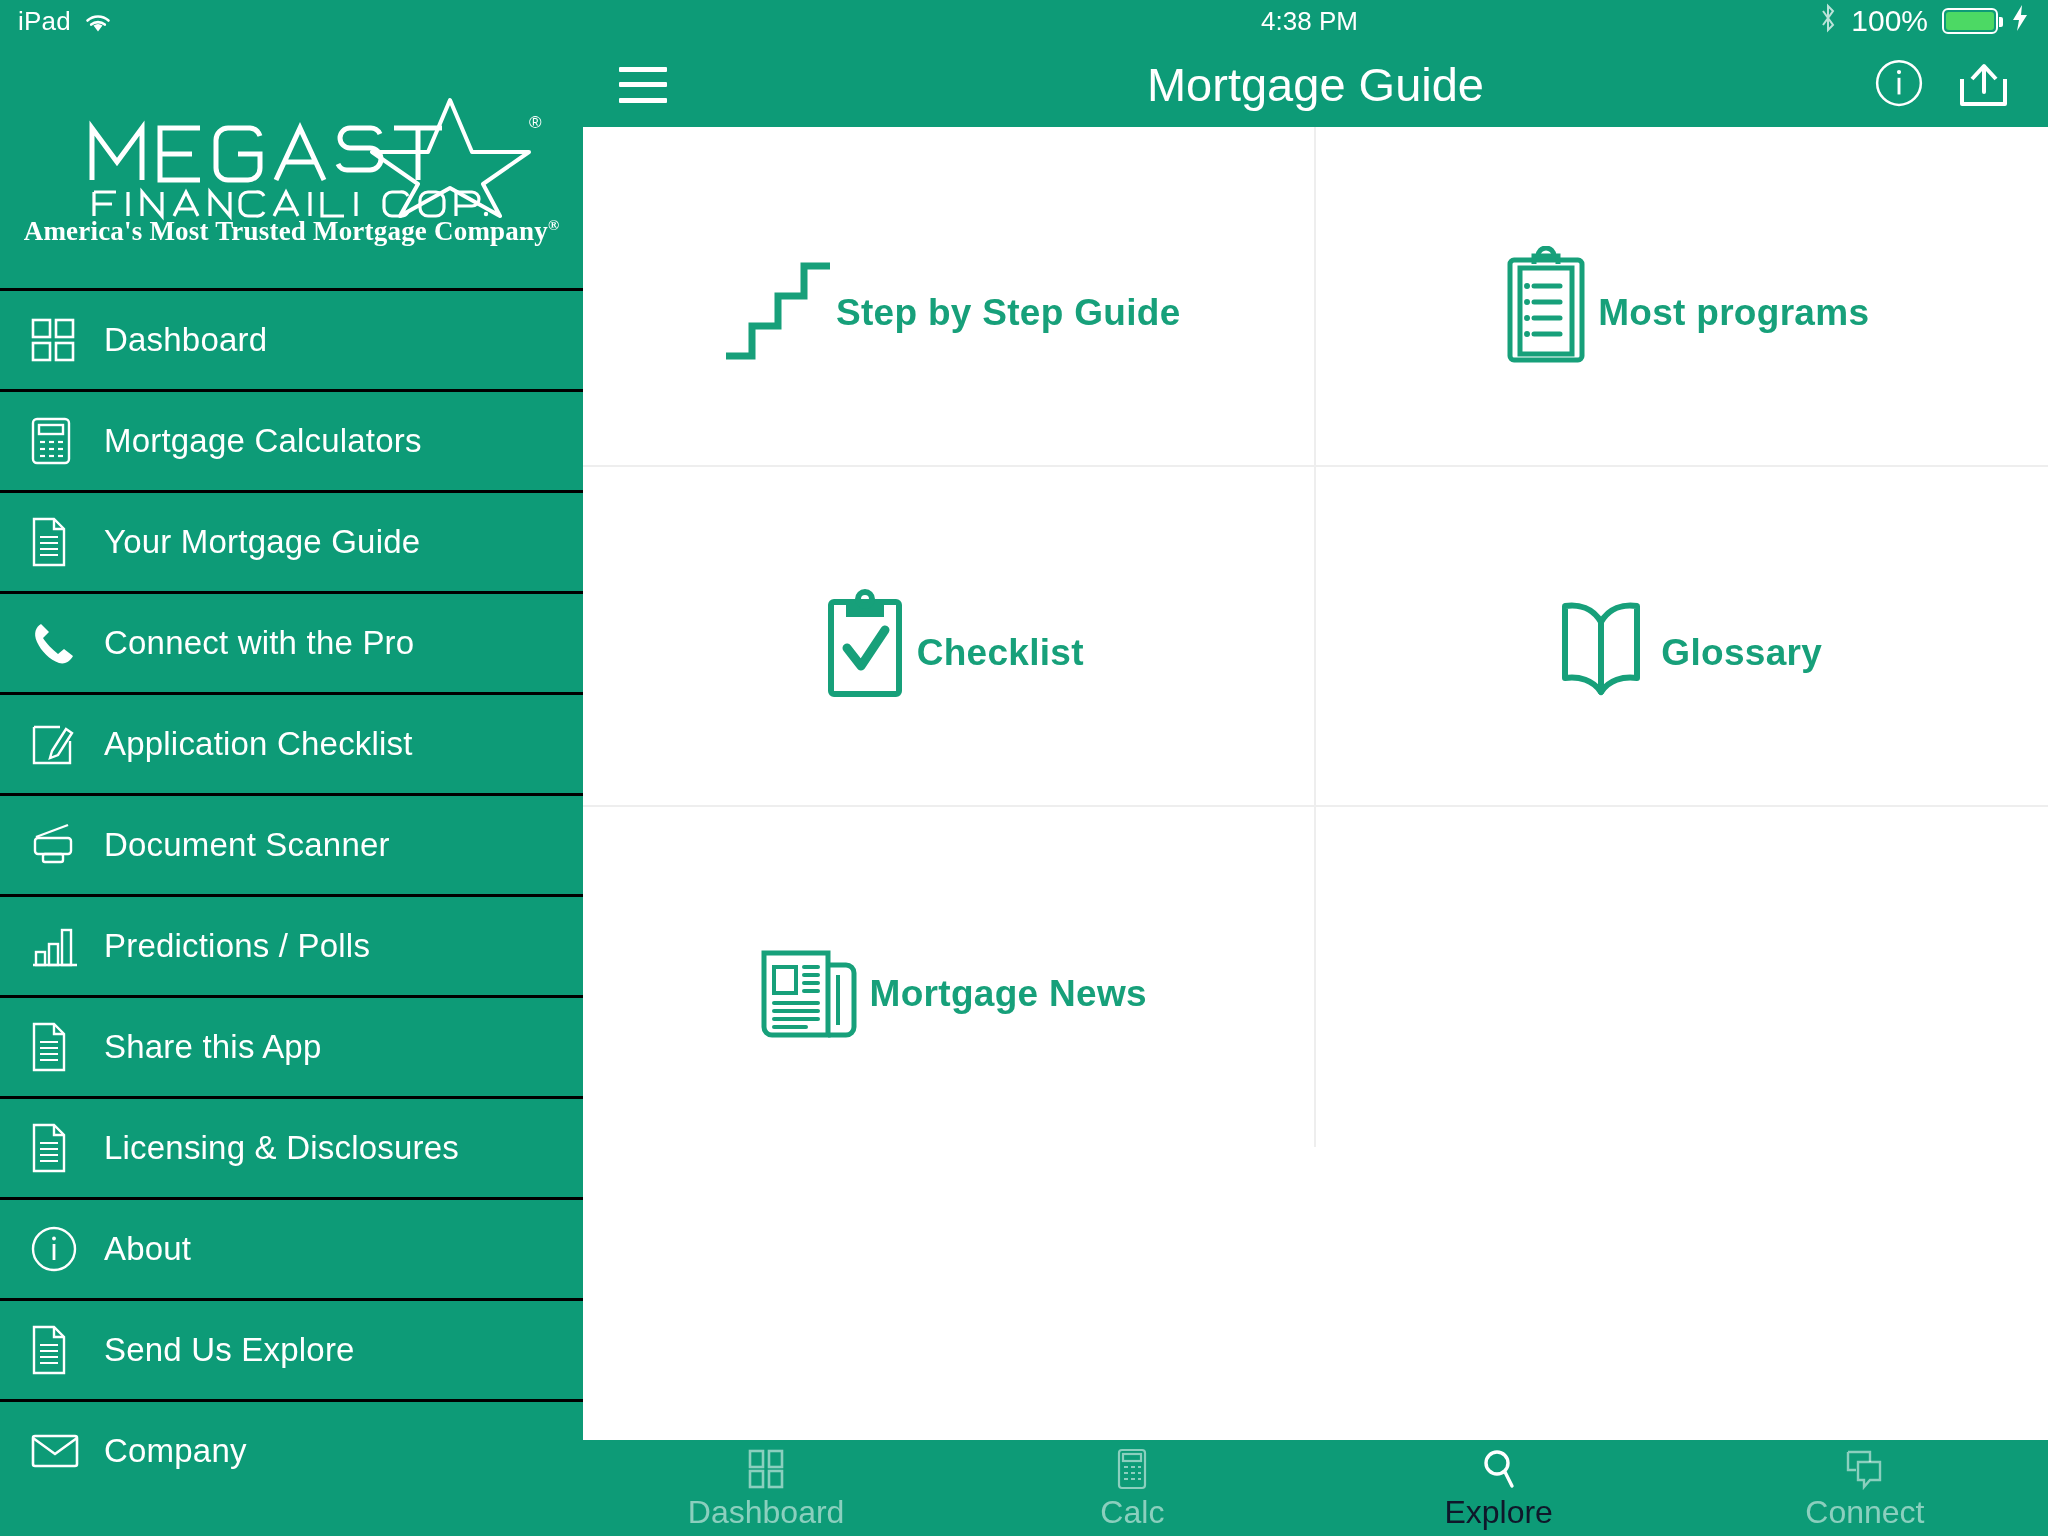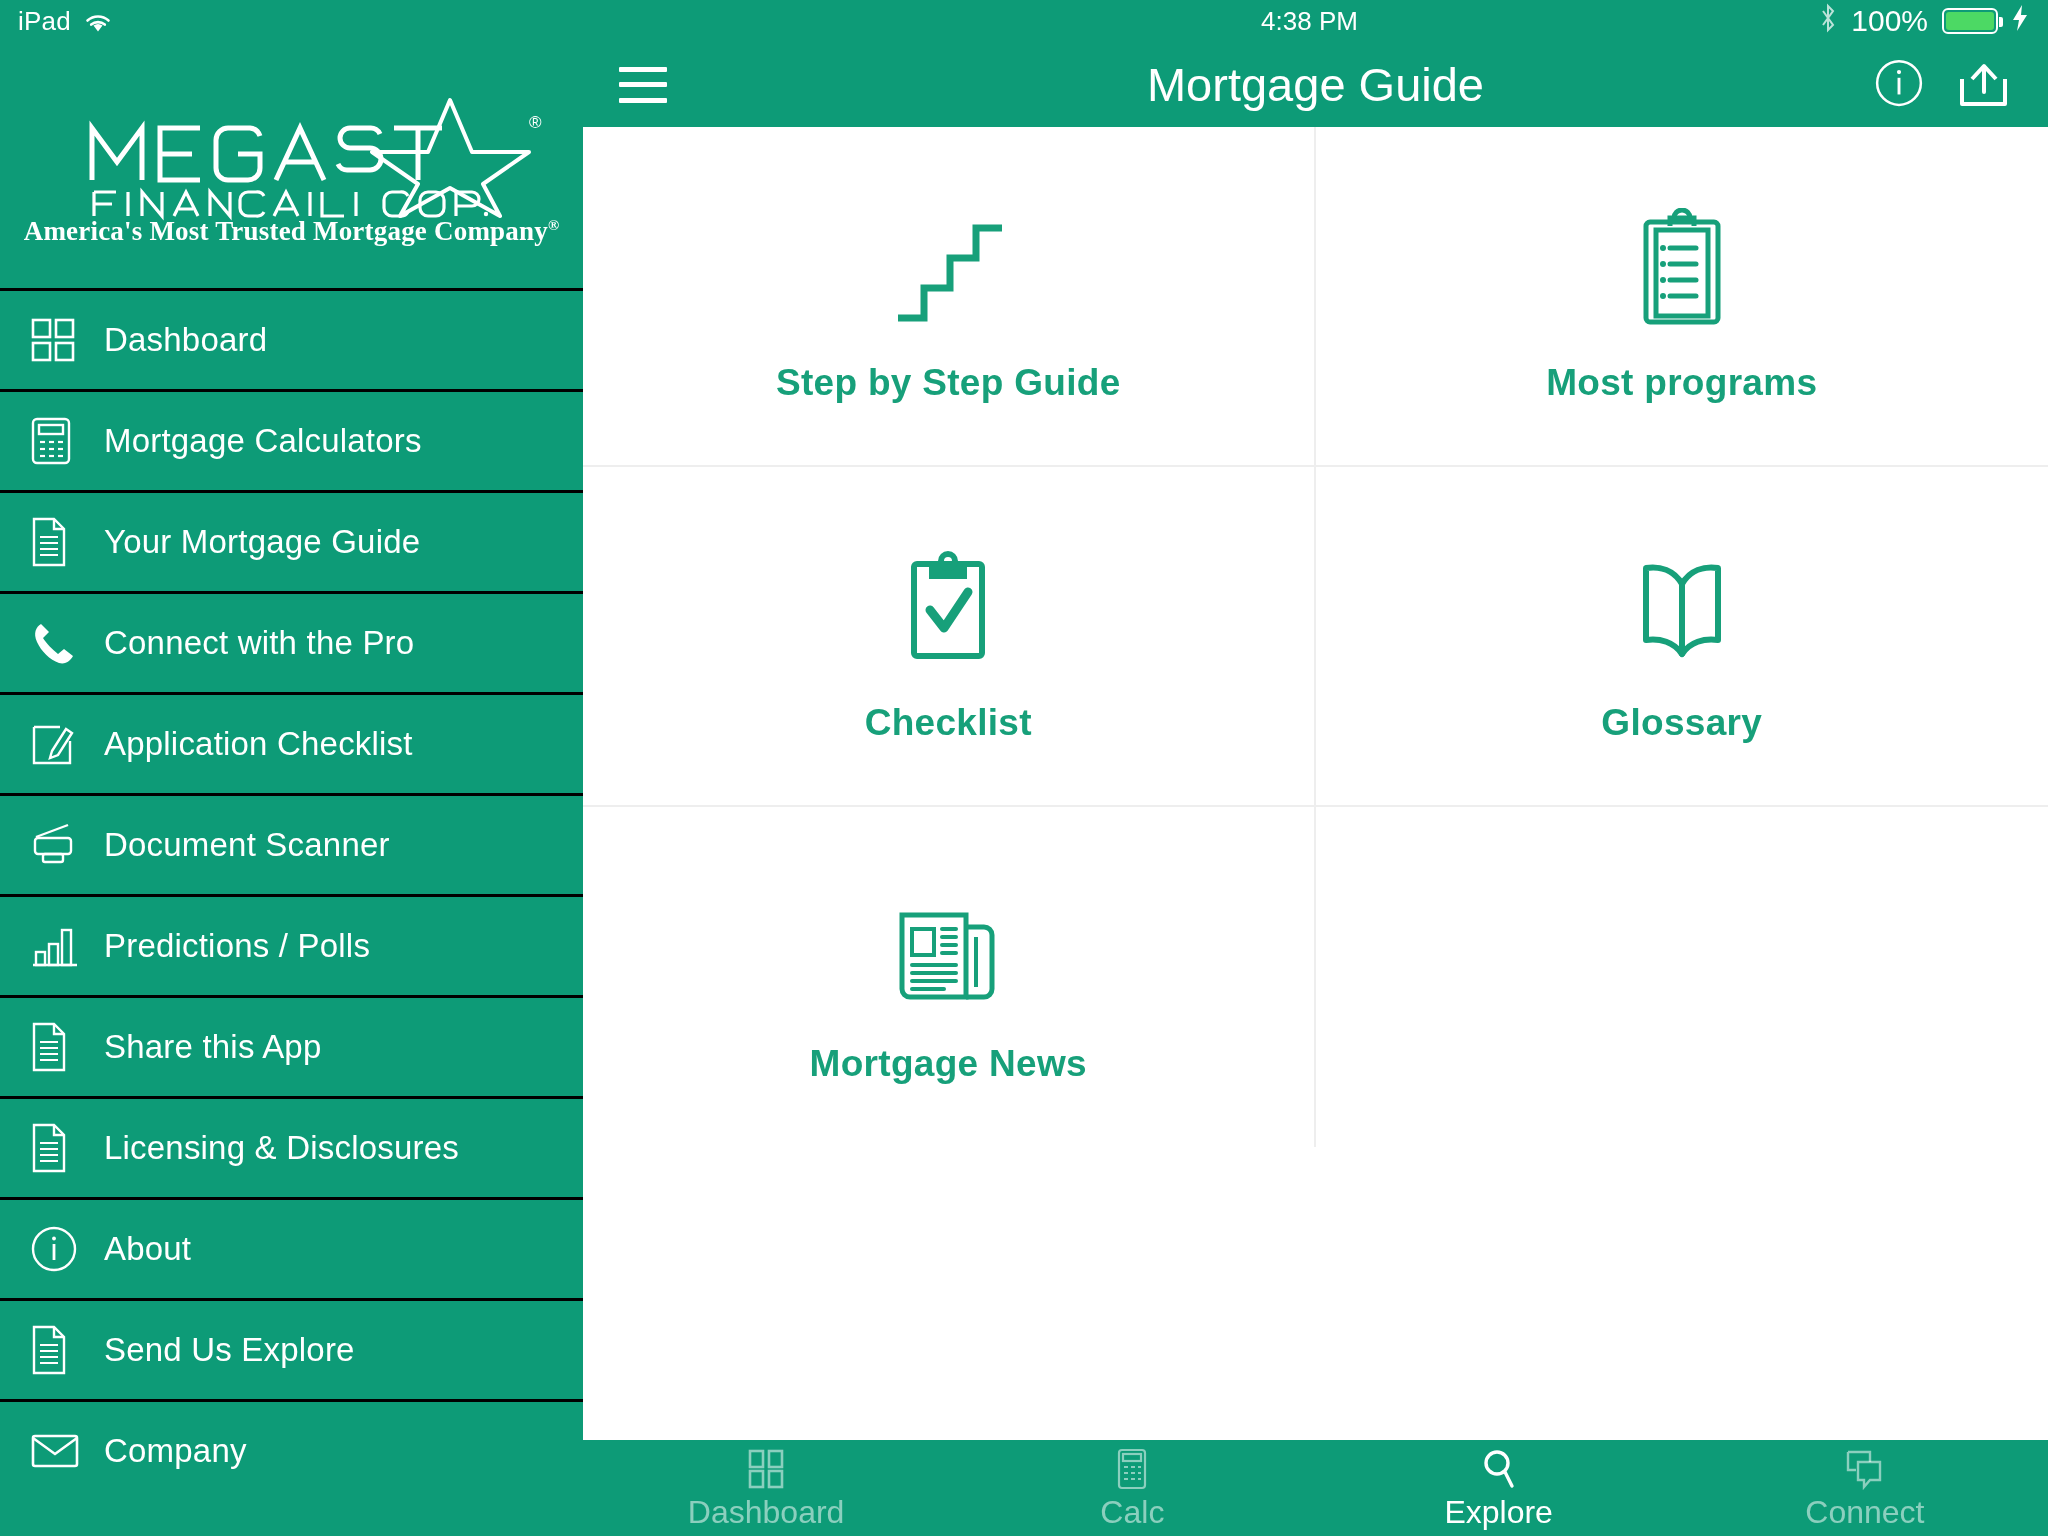--- a/index.html
+++ b/index.html
@@ -97,21 +97,21 @@
   .grid {
     flex:1;
     display:grid;
     grid-template-columns:1fr 1fr;
     grid-template-rows:340px 340px 340px;
     align-content:start;
     background:#fff;
   }
   .tile {
     position:relative;
-    display:flex; flex-direction:column; align-items:center; justify-content:center;
+    display:flex; flex-direction:row; align-items:center; justify-content:center;
     cursor:pointer;
     border-right:2px solid #eeeeee;
     border-bottom:2px solid #eeeeee;
   }
   .tile.empty { border-right:none; border-bottom:none; cursor:default;}
   .tile.nob { border-bottom:none; }
   .tile.nor { border-right:none; }
   .tile-icon { height:140px; display:flex; align-items:flex-end; justify-content:center; }
   .tile-label {
     margin-top:34px;
@@ -121,21 +121,21 @@
 
   
   .tabbar {
     height:96px; background:#0d9b77;
     display:flex; align-items:center;
   }
   .tab {
     flex:1; display:flex; flex-direction:column; align-items:center; justify-content:center;
     gap:6px; cursor:pointer; color:rgba(255,255,255,.52);
   }
-  .tab.active { color:#ffffff; }
+  .tab.active { color:#0f172a; }
   .tab-label { font-size:32px; line-height:1; }
   .tab-ico { height:42px; display:flex; align-items:center; justify-content:center;}
 </style>
 </head>
 <body>
 
 <div id="app">
 
   <aside id="sidebar">
 

